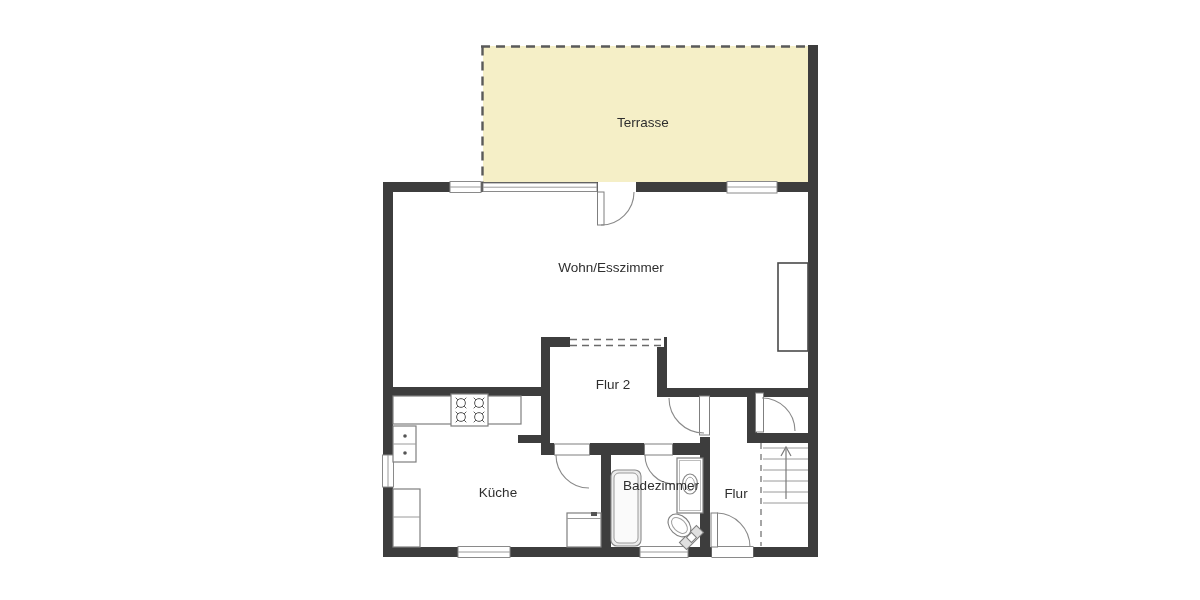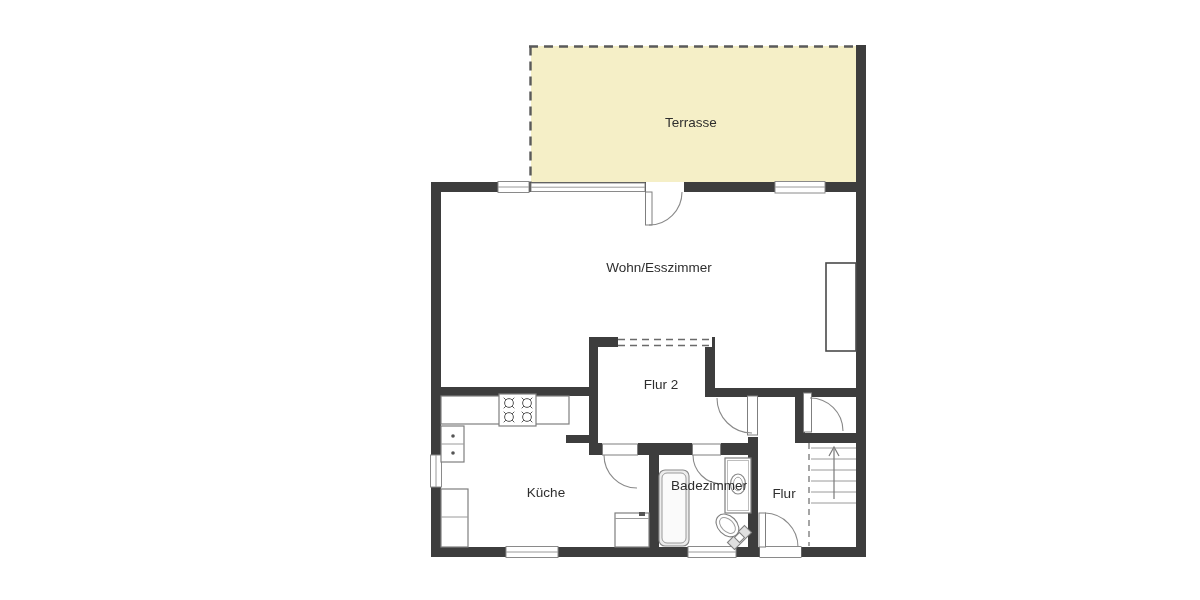--- a/index.html
+++ b/index.html
@@ -1,16 +1,16 @@
 <!DOCTYPE html>
 <html><head>
 <meta charset="utf-8">
 <style>
   html,body{margin:0;padding:0;background:#ffffff;}
-  .stage{width:1028px;height:600px;position:relative;background:#fff;overflow:hidden;padding-left:48px;}
+  .stage{width:1028px;height:600px;position:relative;background:#fff;overflow:hidden;}
   svg{display:block;}
   text.room-label{
     font-family:"Liberation Sans","DejaVu Sans",sans-serif;
     font-size:13.5px;
     text-anchor:middle;
   }
   .thin{stroke:#8a8a8a;stroke-width:1;fill:#ffffff;}
   .thinline{stroke:#9a9a9a;stroke-width:1;fill:none;}
   .fixture{stroke:#7f7f7f;stroke-width:1.2;fill:#ffffff;}
   .arc{stroke:#8a8a8a;stroke-width:1.1;fill:none;}

